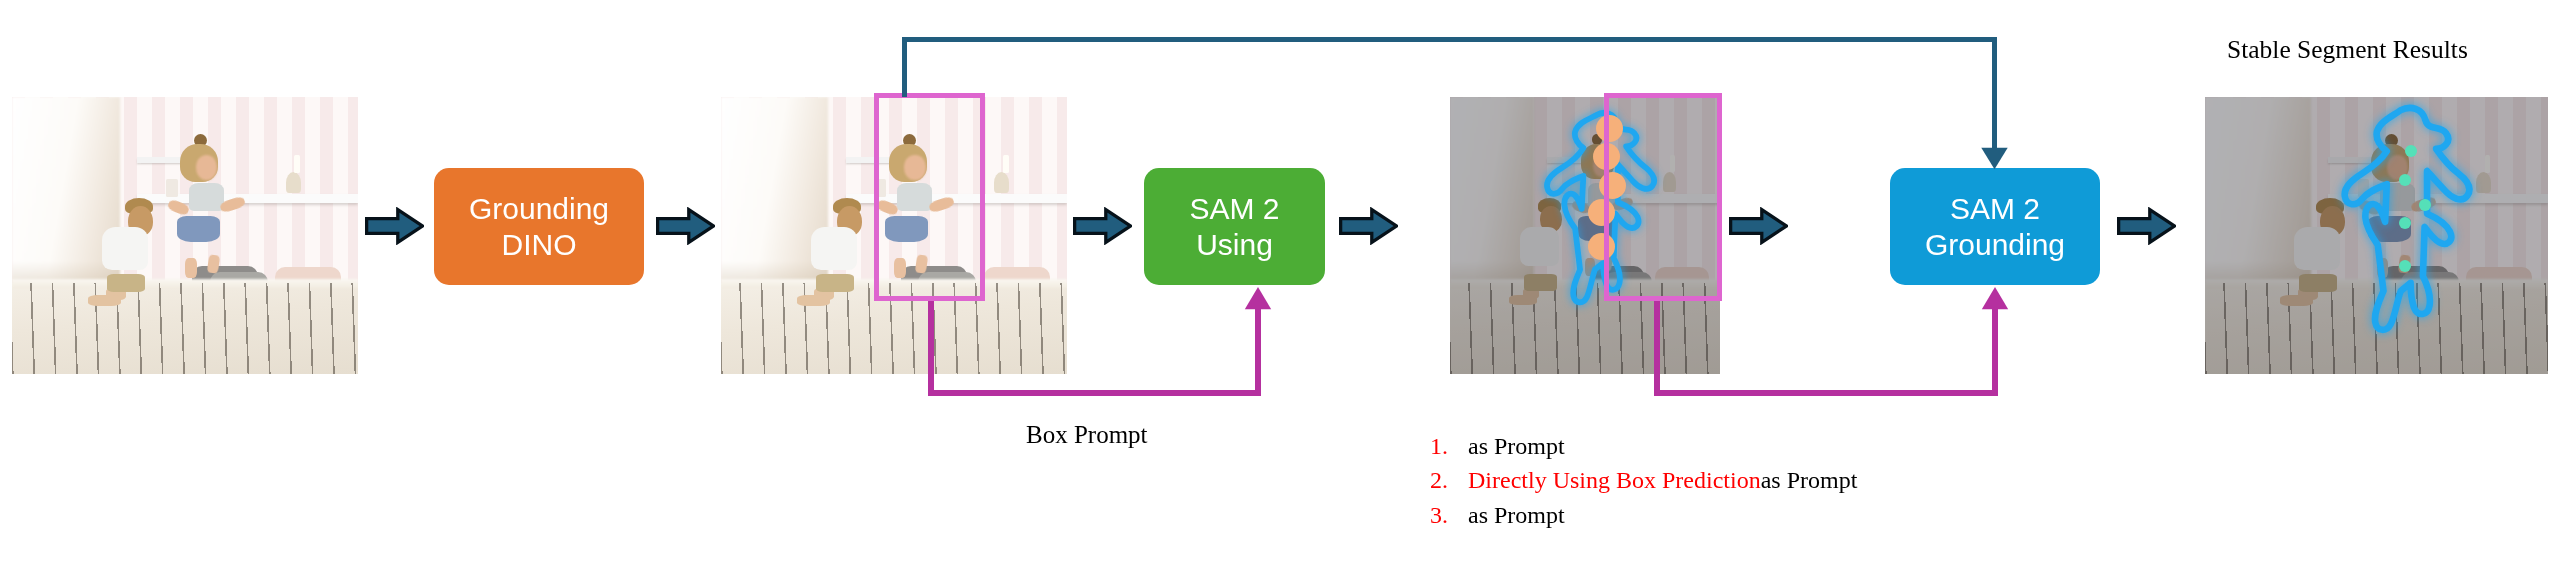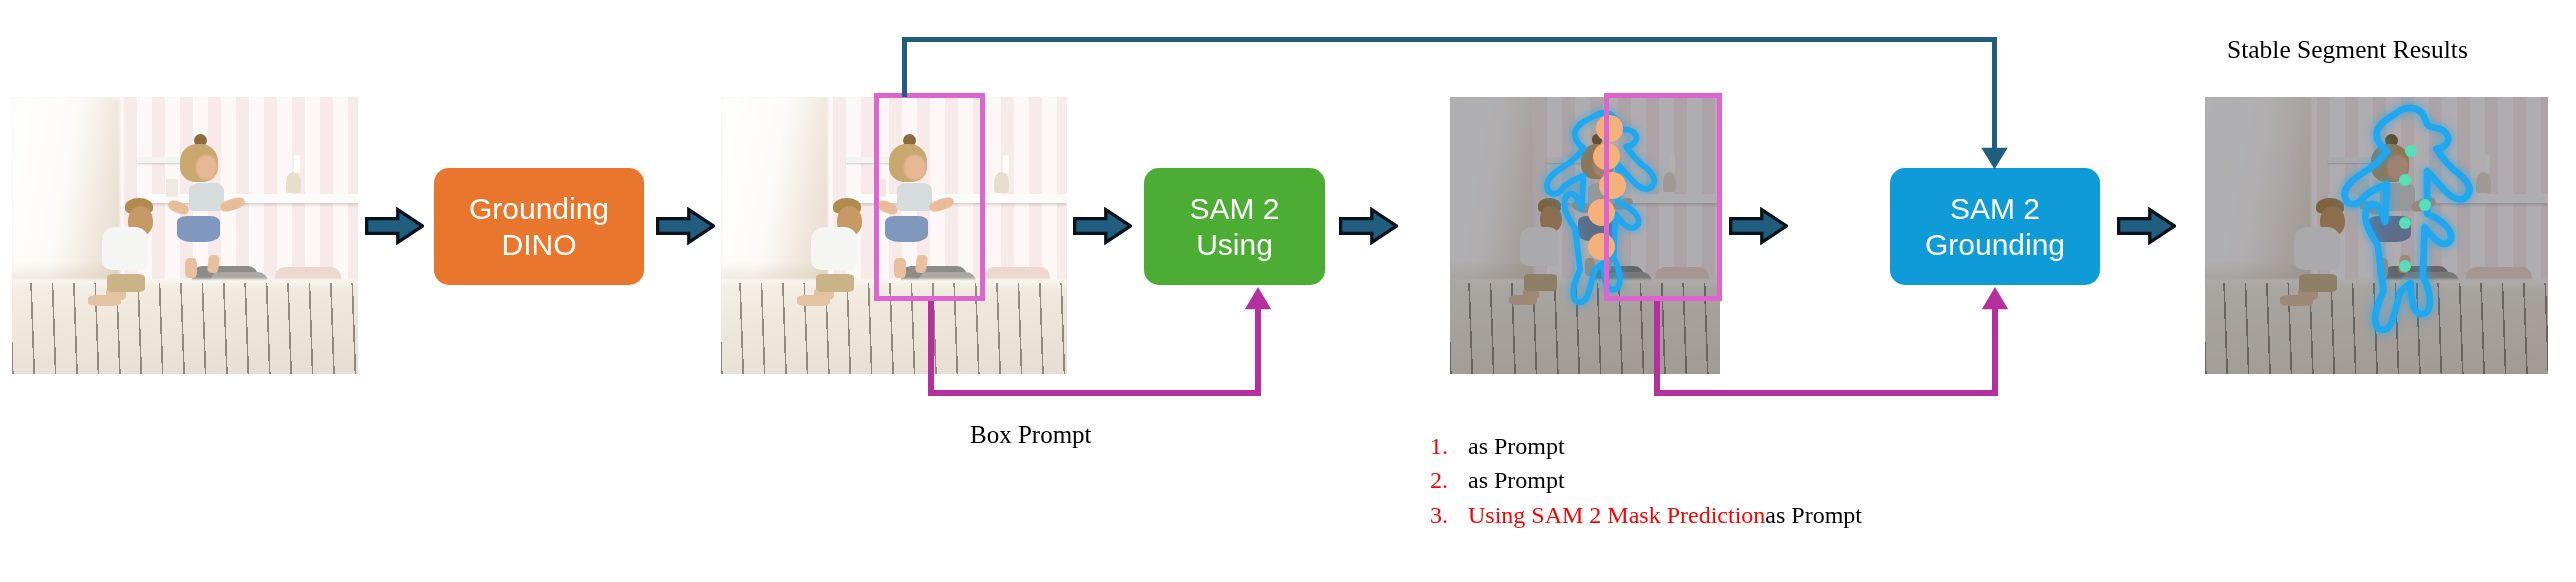--- a/index.html
+++ b/index.html
@@ -390,34 +390,34 @@
 
   <div class="lnm" style="left:1654px;top:301px;width:5.8px;height:95px;"></div>
   <div class="lnm" style="left:1654px;top:390px;width:343px;height:5.8px;"></div>
   <div class="lnm" style="left:1992px;top:308px;width:5.8px;height:88px;"></div>
   <div class="barrow" style="left:1981px;top:286px;width:28px;height:25px;">
     <svg width="28" height="25" viewBox="0 0 34 30">
       <path d="M17,1 L33,28 L1,28 Z" fill="#B5309F"></path>
     </svg>
   </div>
 
-  <div class="lbl" style="left:970px;top:421px;font-size:25px;">Box Prompt</div>
+  <div class="lbl" style="left:1026px;top:421px;font-size:25px;">Box Prompt</div>
 
   <div class="title" style="left:2227px;top:35px;">Stable Segment Results</div>
 
   <div class="listwrap" style="left:1430px;top:433px;width:1068px;">
     <div class="listrow">
       <span class="lnum">1.</span>
       <span class="blk"> as Prompt</span>
     </div>
     <div class="listrow">
       <span class="lnum">2.</span>
+      <span class="red">Directly Using Box Prediction</span>
       <span class="blk"> as Prompt</span>
     </div>
     <div class="listrow">
       <span class="lnum">3.</span>
-      <span class="red">Using SAM 2 Mask Prediction</span>
       <span class="blk"> as Prompt</span>
     </div>
   </div>
 
 </div>
 
 
 </body></html>

